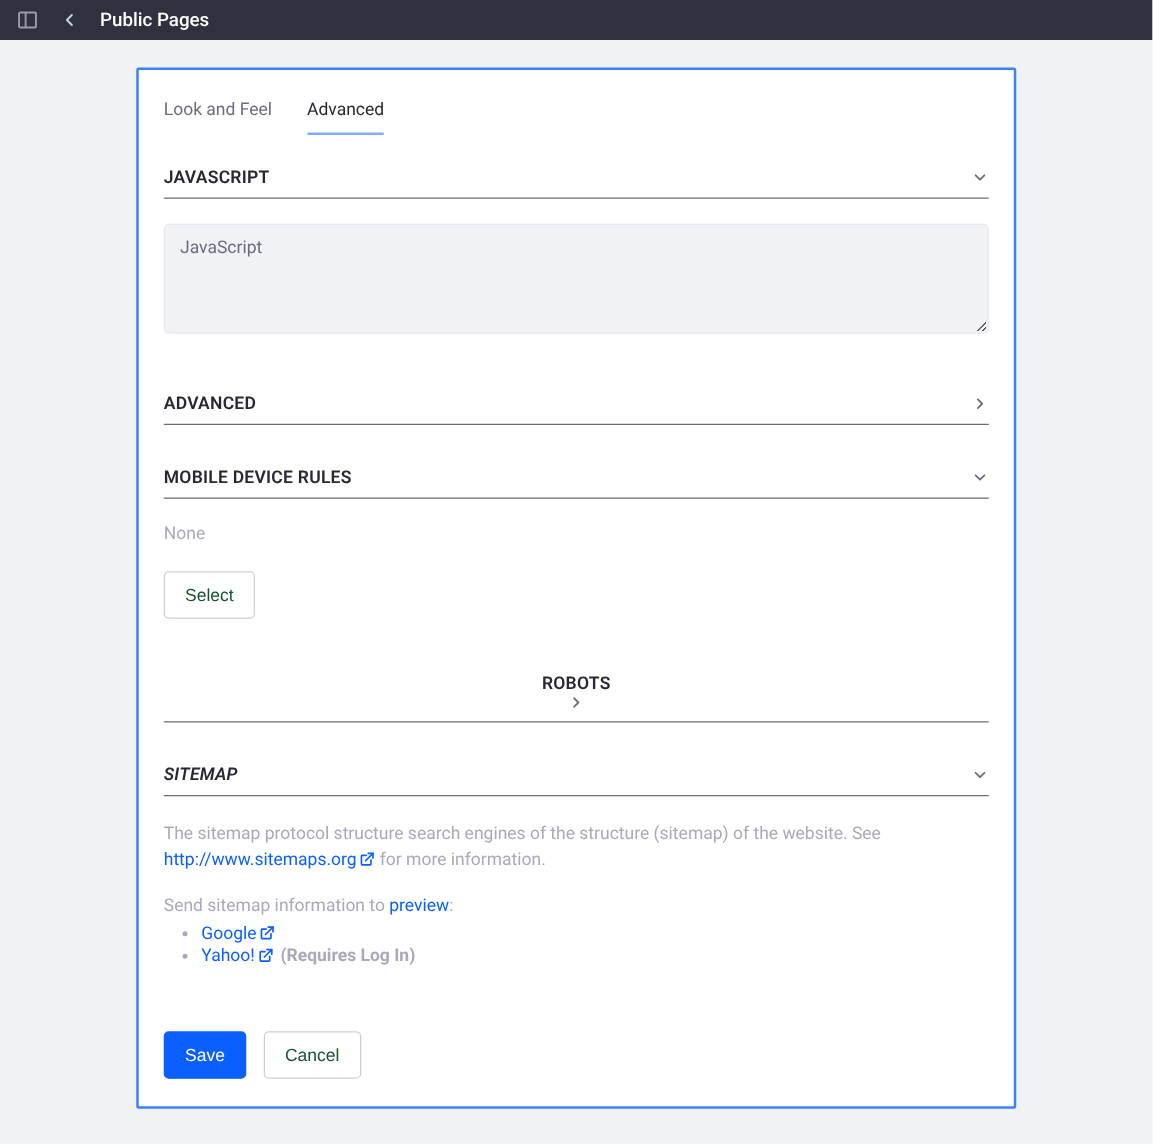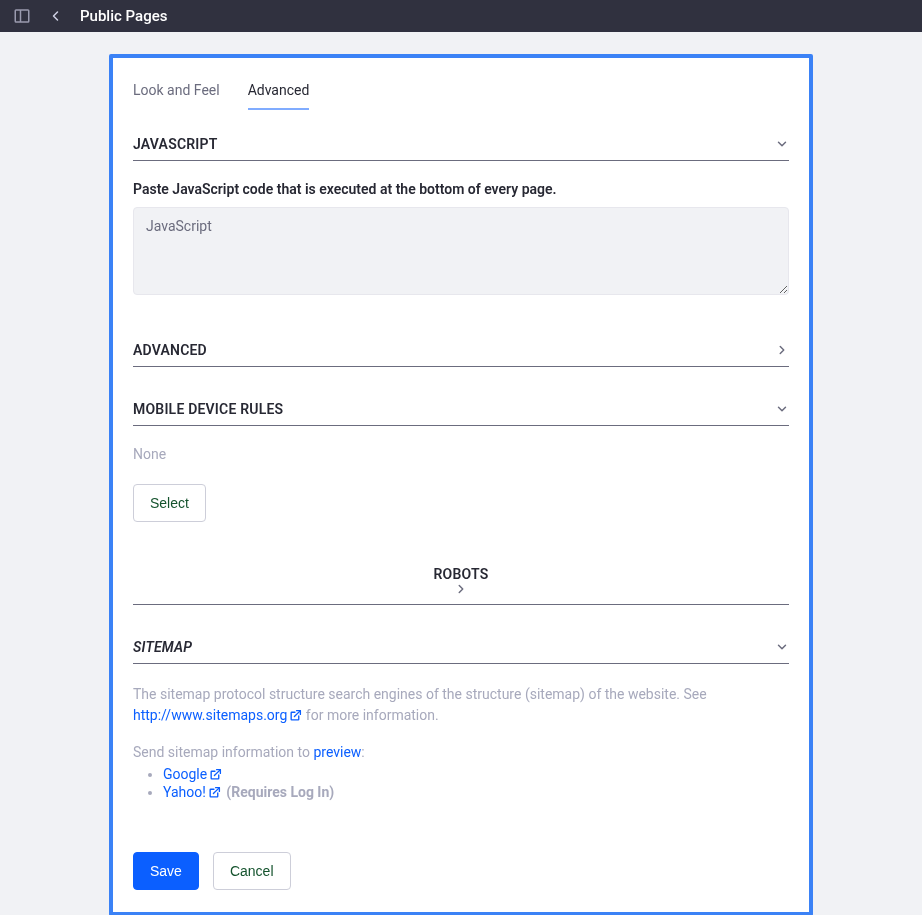--- a/index.html
+++ b/index.html
@@ -38,21 +38,21 @@
 
   .main {
     display: flex;
     justify-content: center;
     padding-top: 22px;
   }
 
   .card {
     width: 704px;
     background: #ffffff;
-    border: 4px solid #3b82f6;
+    border: 2px solid #3b82f6;
     border-radius: 2px;
     padding: 20px 20px 22px 20px;
   }
 
   .tabs {
     display: flex;
     gap: 28px;
     margin-bottom: 26px;
     padding-top: 4px;
   }
@@ -192,21 +192,20 @@
 
     <div class="section-header first">
       <span class="section-title">JAVASCRIPT</span>
       <span class="chevron">
         <svg viewBox="0 0 24 24" fill="none" stroke="#6b6c7e" stroke-width="2.5" stroke-linecap="round" stroke-linejoin="round">
             <polyline points="6 9 12 15 18 9"></polyline>
           </svg>
       </span>
     </div>
     <div class="section-body">
-      <label class="field-label">Paste JavaScript code that is executed at the bottom of every page.</label>
       <textarea class="js-input" placeholder="JavaScript" style=""></textarea>
     </div>
 
     <div class="section-header" style="margin-top:34px;">
       <span class="section-title">ADVANCED</span>
       <span class="chevron">
         <svg viewBox="0 0 24 24" fill="none" stroke="#6b6c7e" stroke-width="2.5" stroke-linecap="round" stroke-linejoin="round">
             <polyline points="9 6 15 12 9 18"></polyline>
           </svg>
       </span>

